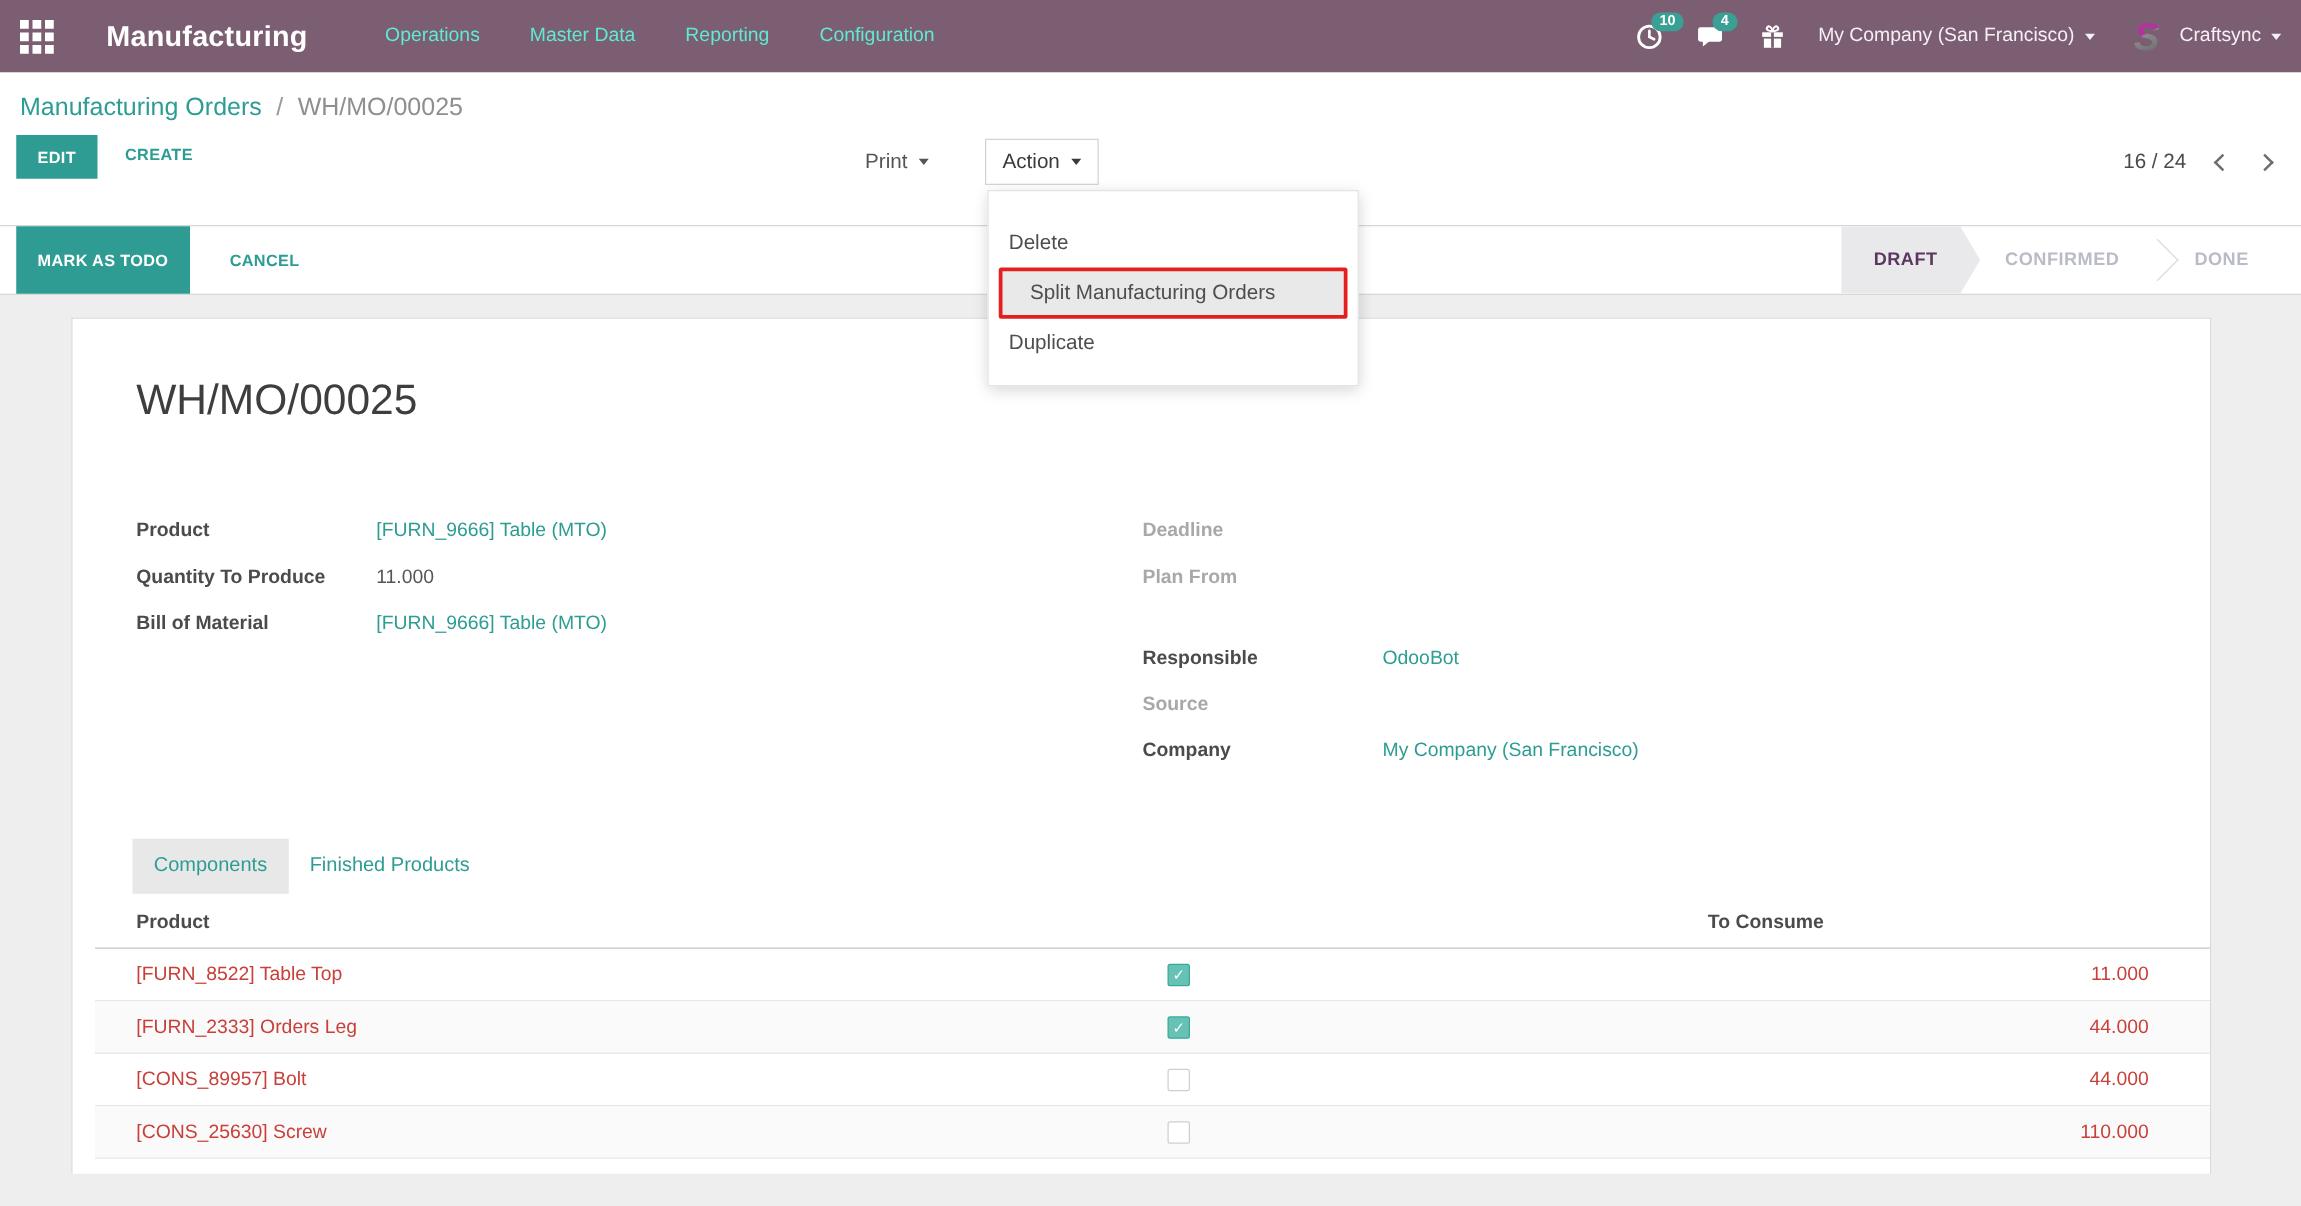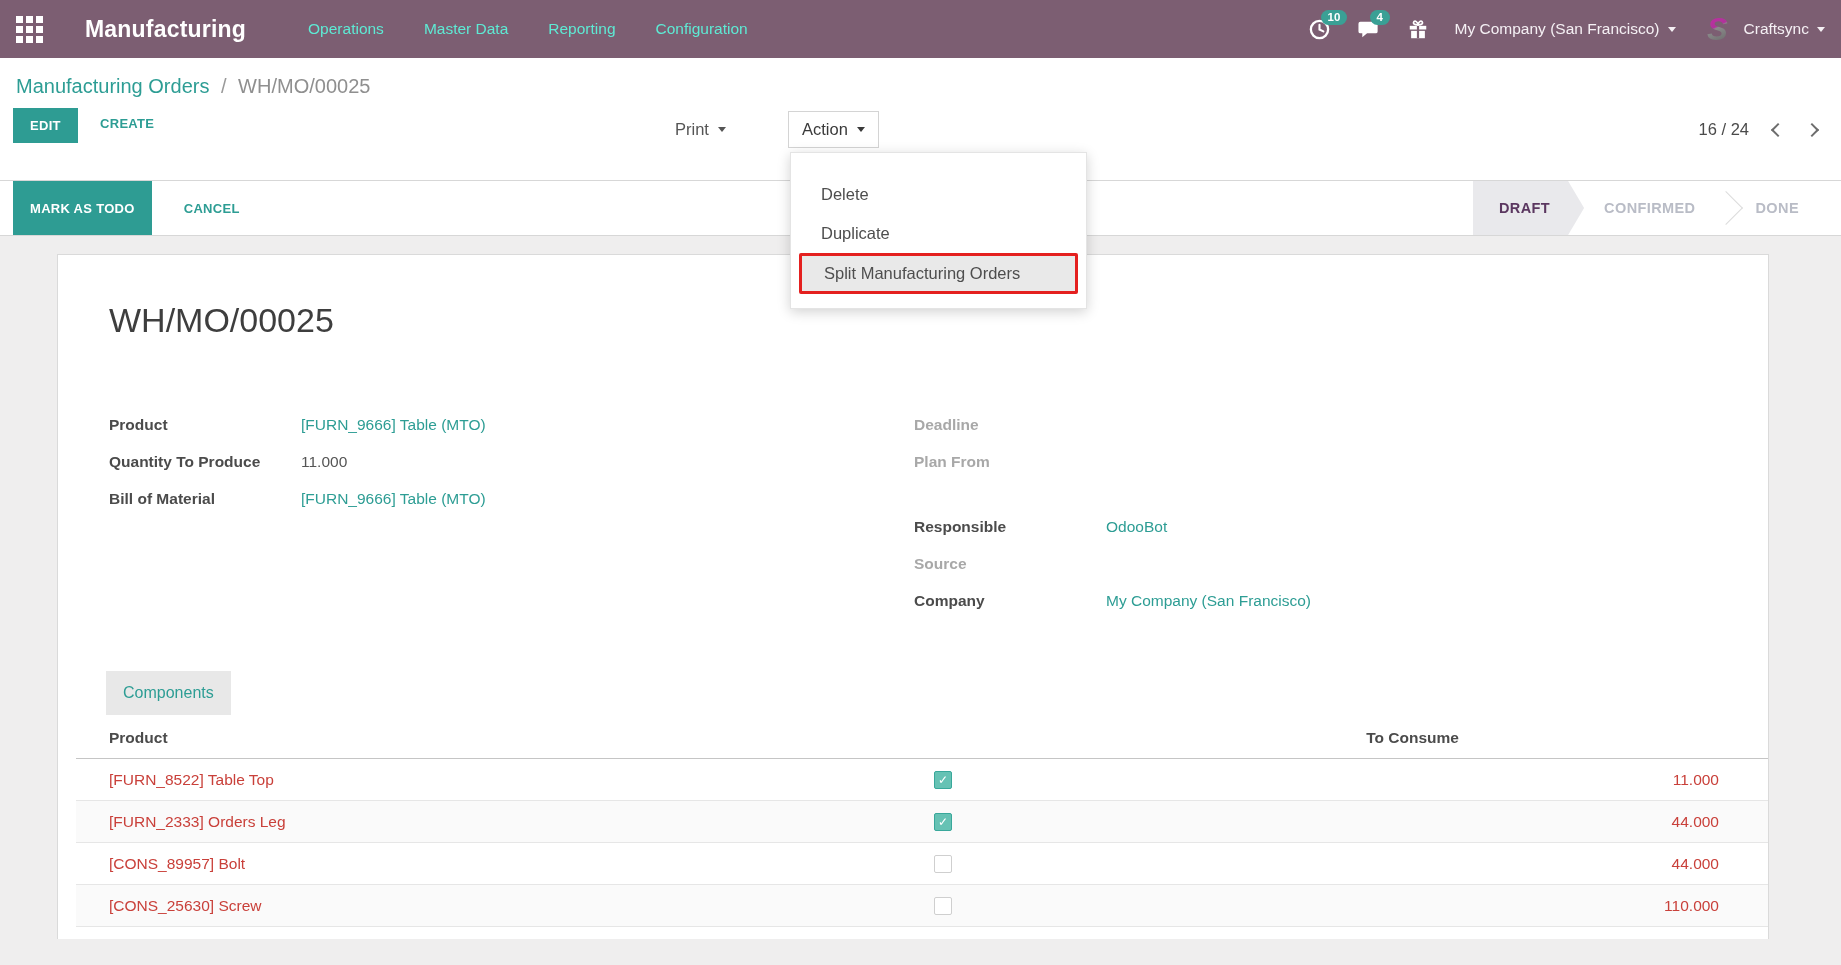--- a/index.html
+++ b/index.html
@@ -29,21 +29,21 @@
   .breadcrumb .current { color:#8f8f8f; }
   .cp-row { position:relative; height:50px; }
   .btn-primary { background:#2e9c93; color:#fff; border:none; font-family:inherit; font-size:13px; font-weight:bold;
                  padding:10px 17px; cursor:pointer; letter-spacing:0.3px; }
   .btn-link { background:none; border:none; font-family:inherit; color:#2d9d94; font-size:13px; font-weight:bold;
               cursor:pointer; letter-spacing:0.3px; }
   .cp-row .btn-primary { position:absolute; left:13px; top:4px; }
   .cp-row .btn-link { position:absolute; left:100px; top:12px; }
   .dd-toggle { position:absolute; top:7px; height:37px; display:flex; align-items:center; gap:9px; font-size:16.5px;
                color:#555; cursor:pointer; background:none; border:none; font-family:inherit; }
-  .dd-print { left:675px; }
+  .dd-print { left:692px; }
   .dd-action { left:788px; border:1px solid #d4d4d4; background:#fff; padding:0 13px; color:#3a3a3a; font-weight:500; }
   .pager { position:absolute; right:24px; top:7px; height:37px; display:flex; align-items:center; gap:24px; }
   .pager-count { font-size:16.5px; color:#4a4a4a; }
   .pchev { width:10px; height:10px; border-top:2.5px solid #6d6d6d; border-left:2.5px solid #6d6d6d; cursor:pointer; }
   .pchev.left  { transform:rotate(-45deg); }
   .pchev.right { transform:rotate(135deg); }
 
   
   .status-row { background:#fff; border-top:1px solid #d7d7d7; border-bottom:1px solid #d7d7d7; height:56px;
                 display:flex; }
@@ -85,21 +85,21 @@
   .cell-product { padding-left:33px; }
   .cell-consume { text-align:right; padding-right:49px; }
   .trow.body .cell-product, .trow.body .cell-consume { color:#c9403a; }
   .cbox { width:18px; height:18px; border:1px solid #cfcfcf; border-radius:2px; background:#fff;
           display:flex; align-items:center; justify-content:center; color:transparent; font-size:12px; }
   .cbox.checked { background:#66c2b4; border-color:#39a89b; color:#fff; }
 
   
   .dropdown { position:absolute; left:790px; top:152px; width:297px; background:#fff; border:1px solid #e4e4e4;
               box-shadow:0 3px 12px rgba(0,0,0,0.18); padding:22px 0 14px 0; z-index:20; }
-  .dd-item { padding:10px 10px 10px 30px; font-size:16.5px; color:#4e4e4e; cursor:pointer; }
+  .dd-item { padding:10px 10px 10px 16px; font-size:16.5px; color:#4e4e4e; cursor:pointer; }
   .dd-item.highlight { background:#e9e9e9; border:3px solid #e4201f; margin:0 8px; padding:8px 10px 8px 22px; border-radius:2px; }
 </style>
 </head>
 <body>
 
 <div class="screen">
 
   <div class="topbar">
     <div class="apps-grid">
       <span></span>
@@ -239,20 +239,21 @@
           </div>
           <div class="frow">
             <span class="flabel">Company</span>
             <span class="fval-link">My Company (San Francisco)</span>
           </div>
         </div>
       </div>
 
       <div class="tabs">
         <div class="tab active">Components</div>
+        <div class="tab">Finished Products</div>
       </div>
 
       <div class="ctable">
         <div class="trow head">
           <div class="cell-product">Product</div>
           <div class="cell-consume">To Consume</div>
         </div>
         <div class="trow body">
           <div class="cell-product">[FURN_8522] Table Top</div>
           <div>
@@ -280,17 +281,17 @@
               <span class="cbox">✓</span>
             </div>
           <div class="cell-consume">110.000</div>
         </div>
       </div>
     </div>
   </div>
 
   <div class="dropdown">
     <div class="dd-item">Delete</div>
+    <div class="dd-item highlight">Split Manufacturing Orders</div>
     <div class="dd-item">Duplicate</div>
-    <div class="dd-item highlight">Split Manufacturing Orders</div>
   </div>
 
 </div>
 
 </body></html>

